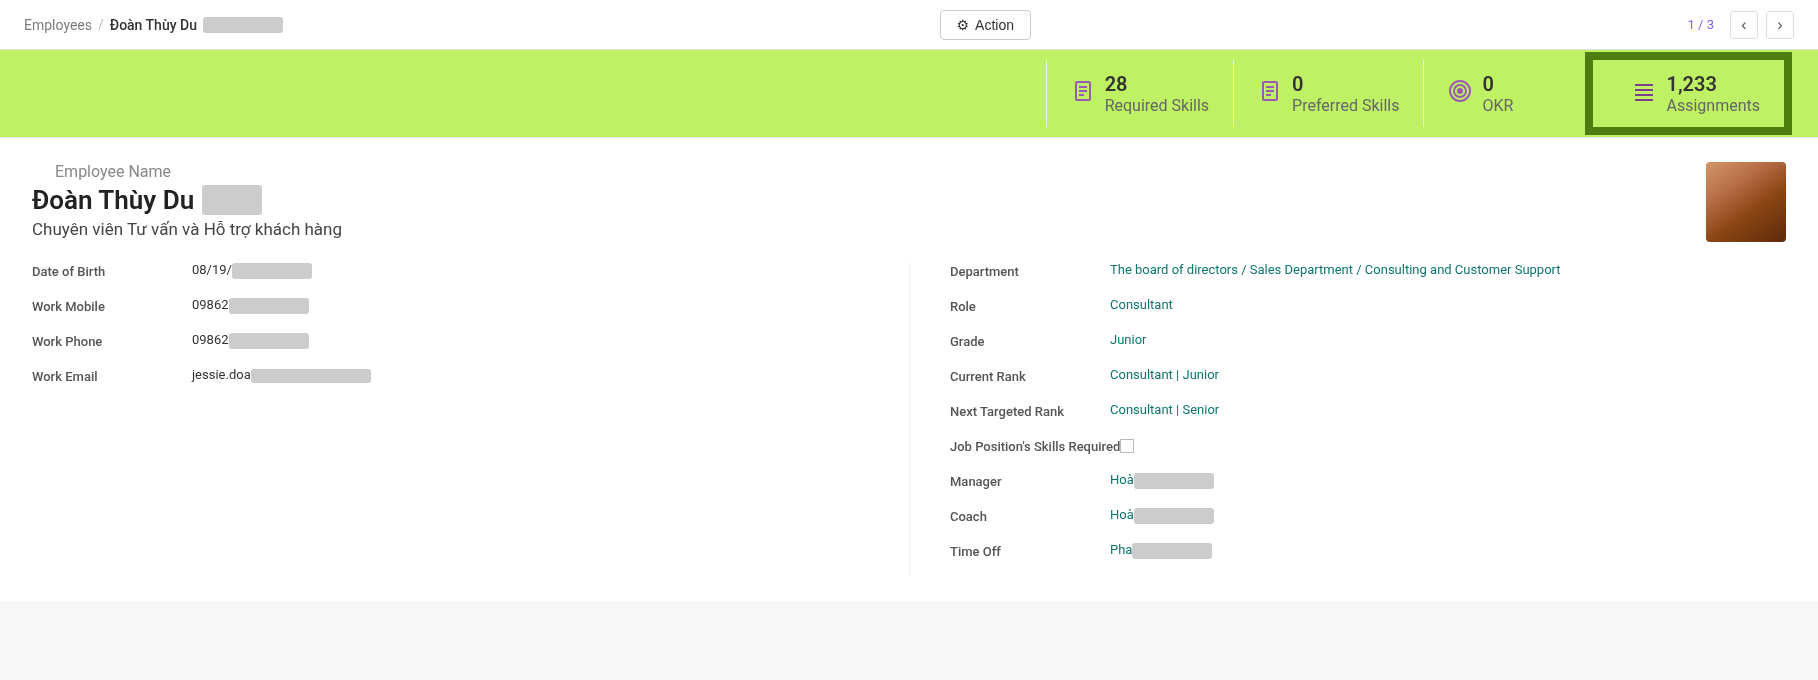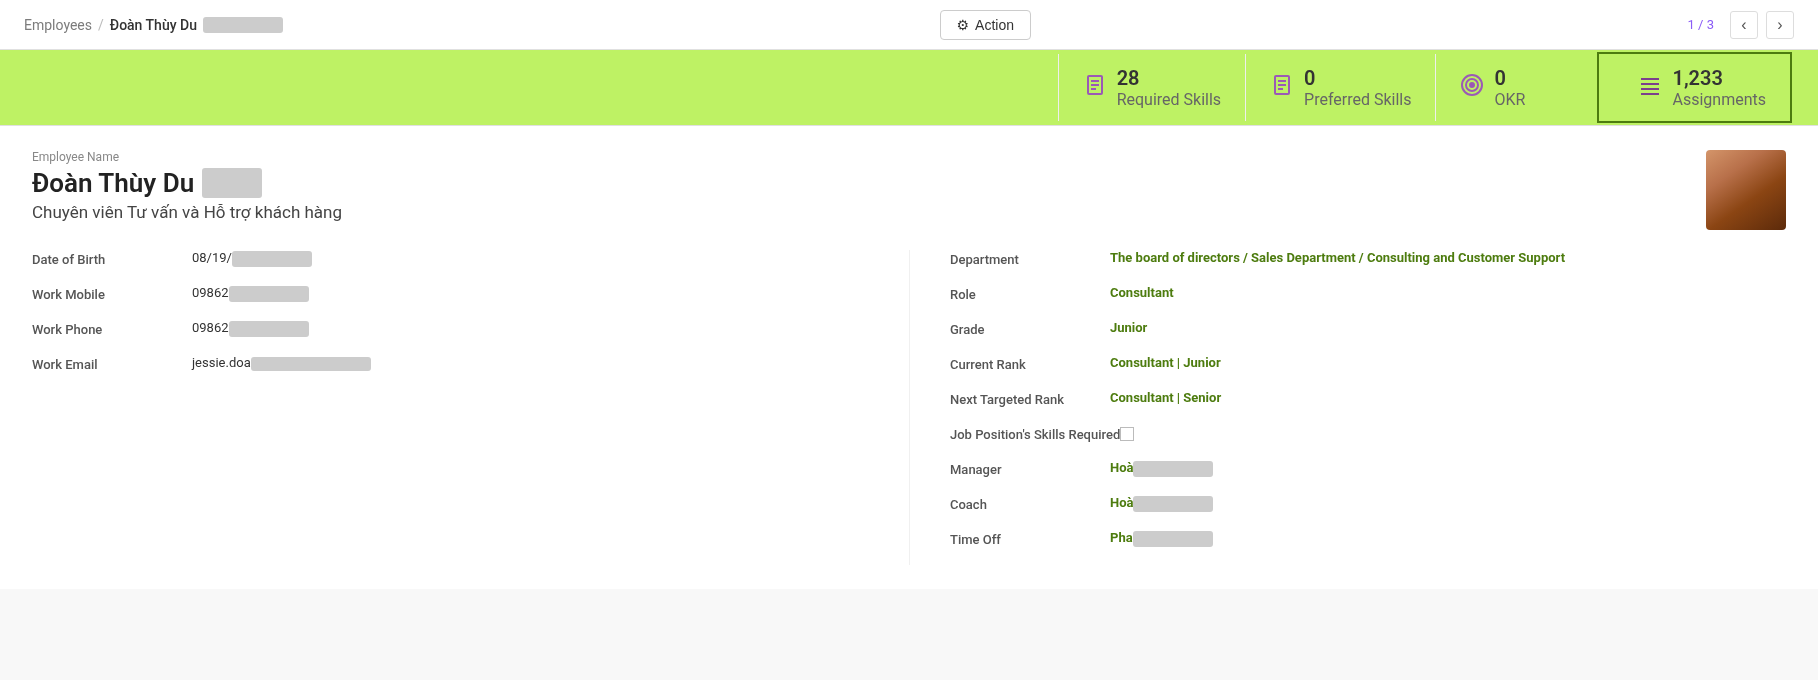--- a/index.html
+++ b/index.html
@@ -109,23 +109,24 @@
 
     
     .employee-header {
       display: flex;
       justify-content: space-between;
       align-items: flex-start;
       margin-bottom: 16px;
     }
     .employee-info {}
     .employee-name-label {
-      font-size: 12px;
+      font-size: 16px;
       color: #888;
       margin-bottom: 4px;
+      margin-left: 23px;
     }
     .employee-name {
       font-size: 26px;
       font-weight: 600;
       color: #222;
       display: flex;
       align-items: center;
       gap: 8px;
     }
     .blurred-text {
@@ -206,23 +207,22 @@
       font-size: 13px;
       padding-top: 2px;
       font-weight: 500;
     }
     .field-value {
       color: #333;
       font-size: 13px;
       flex: 1;
     }
     .field-value.link {
-      color: #4d7c0f;
+      color: #0f766e;
       cursor: pointer;
-      font-weight: bold;
     }
 
     .checkbox-unchecked {
       width: 14px;
       height: 14px;
       border: 1px solid #bbb;
       background: #fff;
       display: inline-block;
       vertical-align: middle;
     }
@@ -289,21 +289,21 @@
           <circle cx="12" cy="12" r="6"></circle>
           <circle cx="12" cy="12" r="2" fill="#9b59b6"></circle>
         </svg>
     </span>
     <div class="stat-text">
       <div class="stat-number">0</div>
       <div class="stat-label">OKR</div>
     </div>
   </div>
 
-  <div class="stat-item" style="border: 2px solid #4d7c0f; margin: 2px; padding-left: 39px;">
+  <div class="stat-item" style="border: 8px solid #4d7c0f; margin: 2px; padding-left: 39px;">
     <span class="stat-icon assignments">
       <svg width="24" height="24" viewBox="0 0 24 24" fill="#7b3f8c">
           <rect x="3" y="5" width="18" height="2"></rect>
           <rect x="3" y="10" width="18" height="2"></rect>
           <rect x="3" y="15" width="18" height="2"></rect>
           <rect x="3" y="20" width="18" height="2"></rect>
         </svg>
     </span>
     <div class="stat-text">
       <div class="stat-number">1,233</div>

